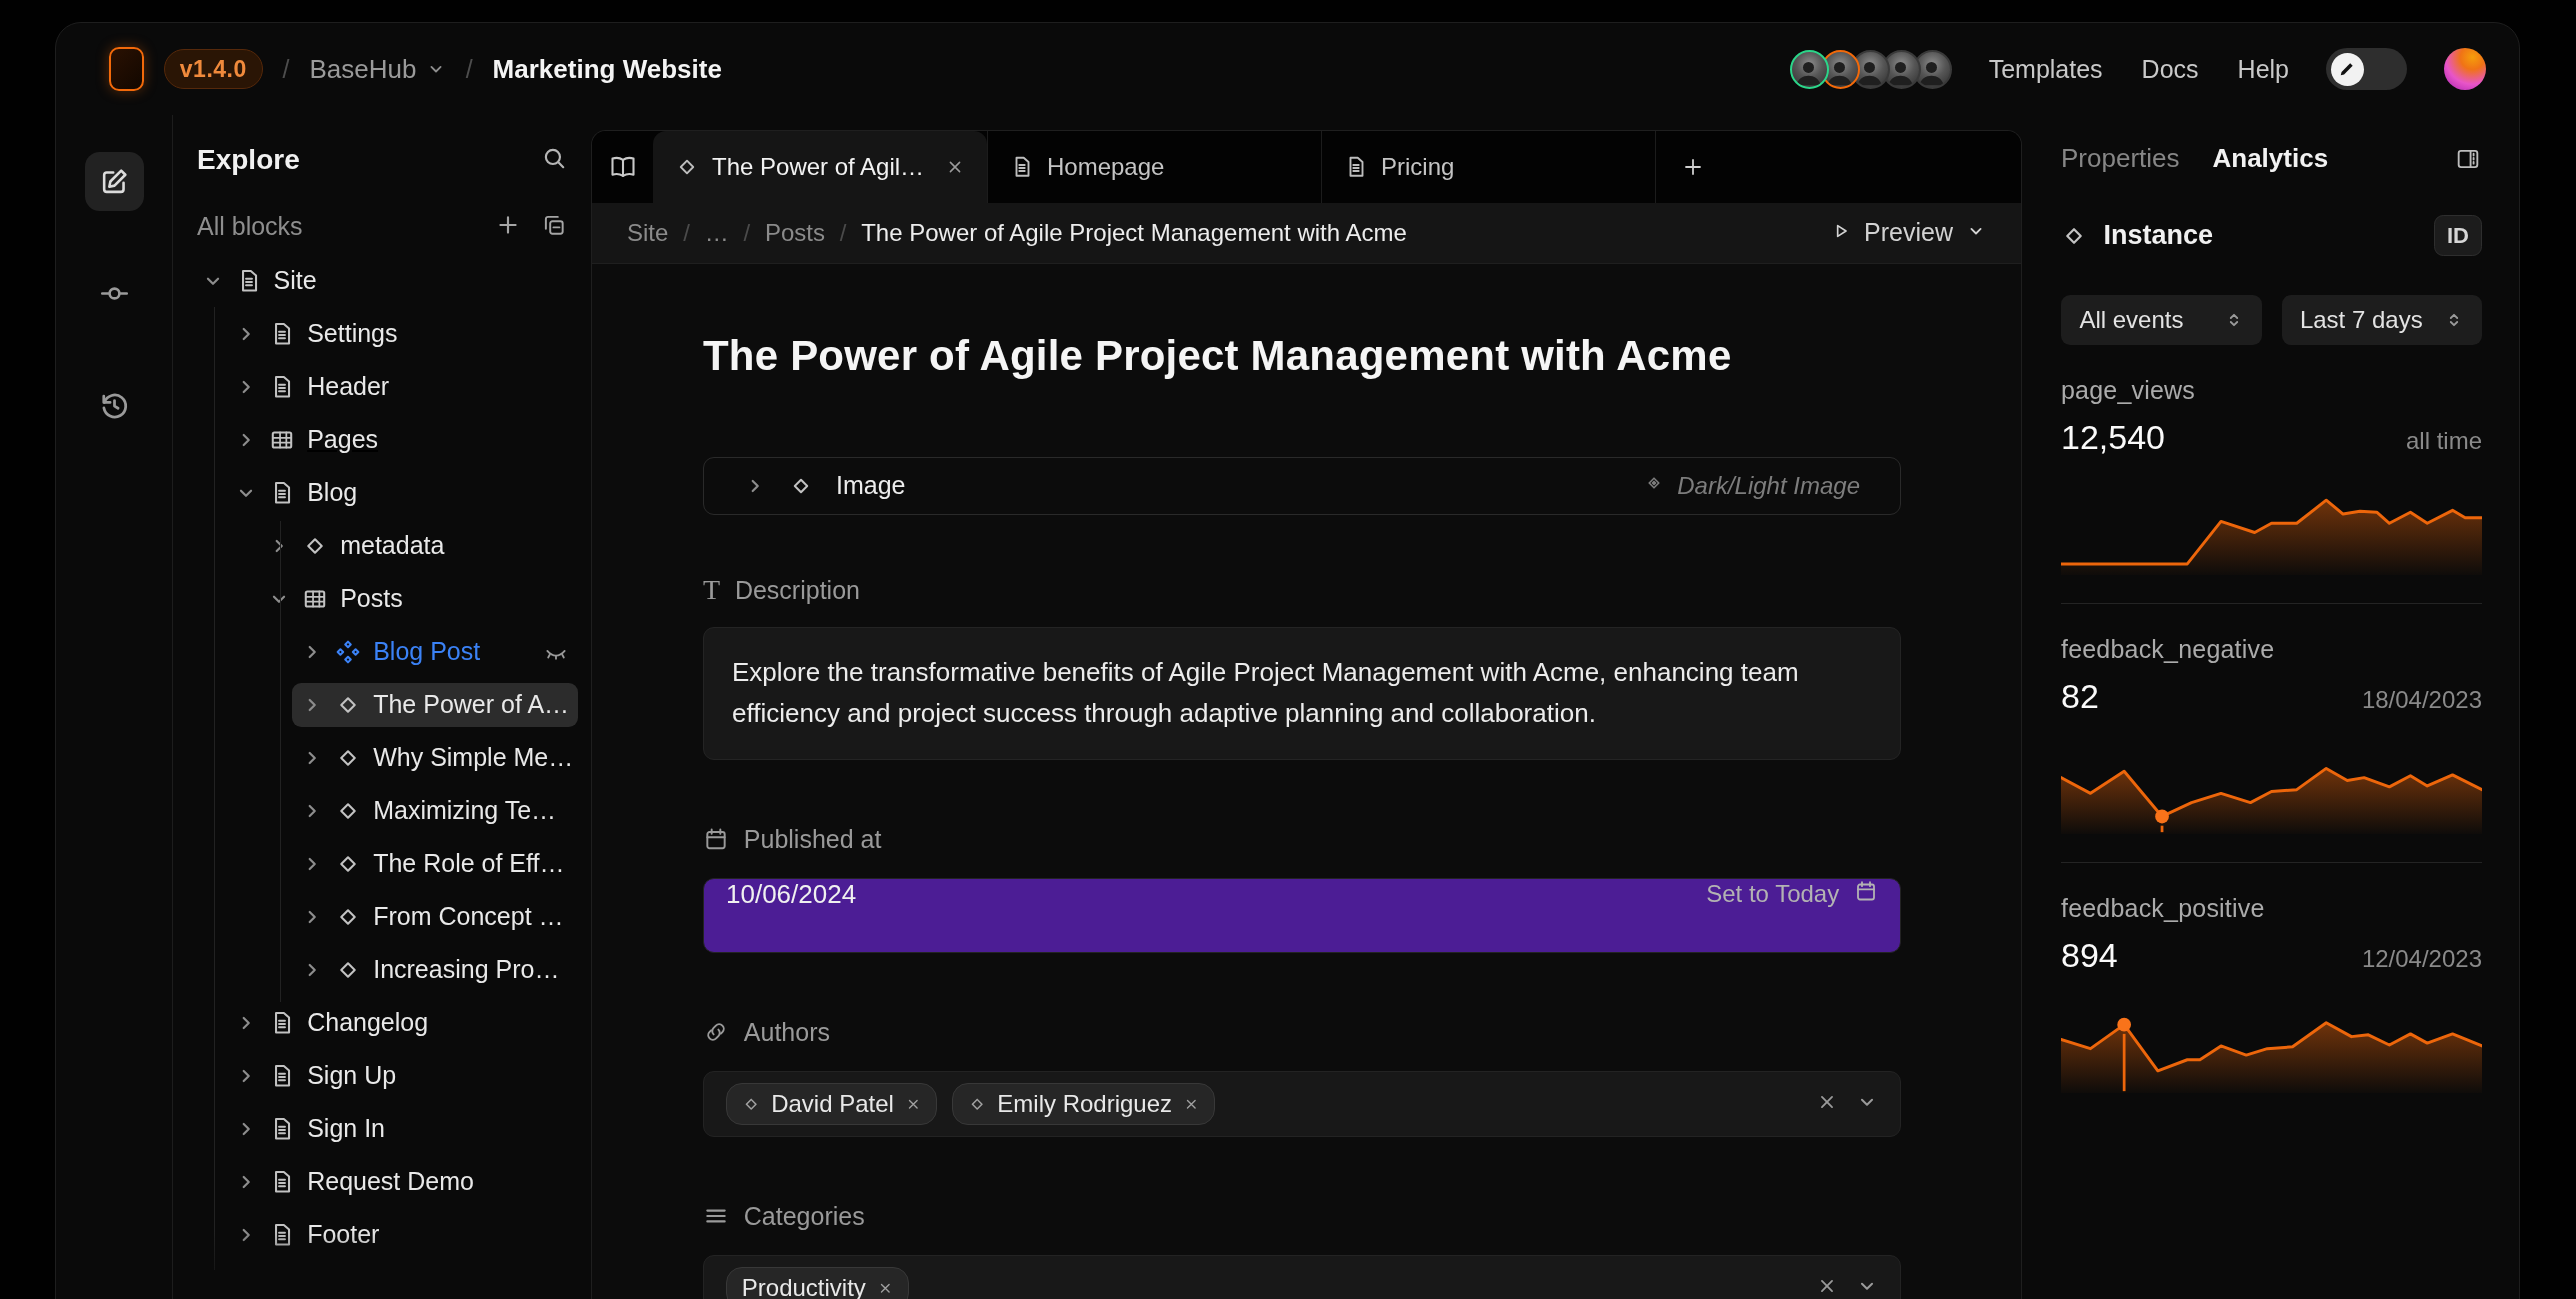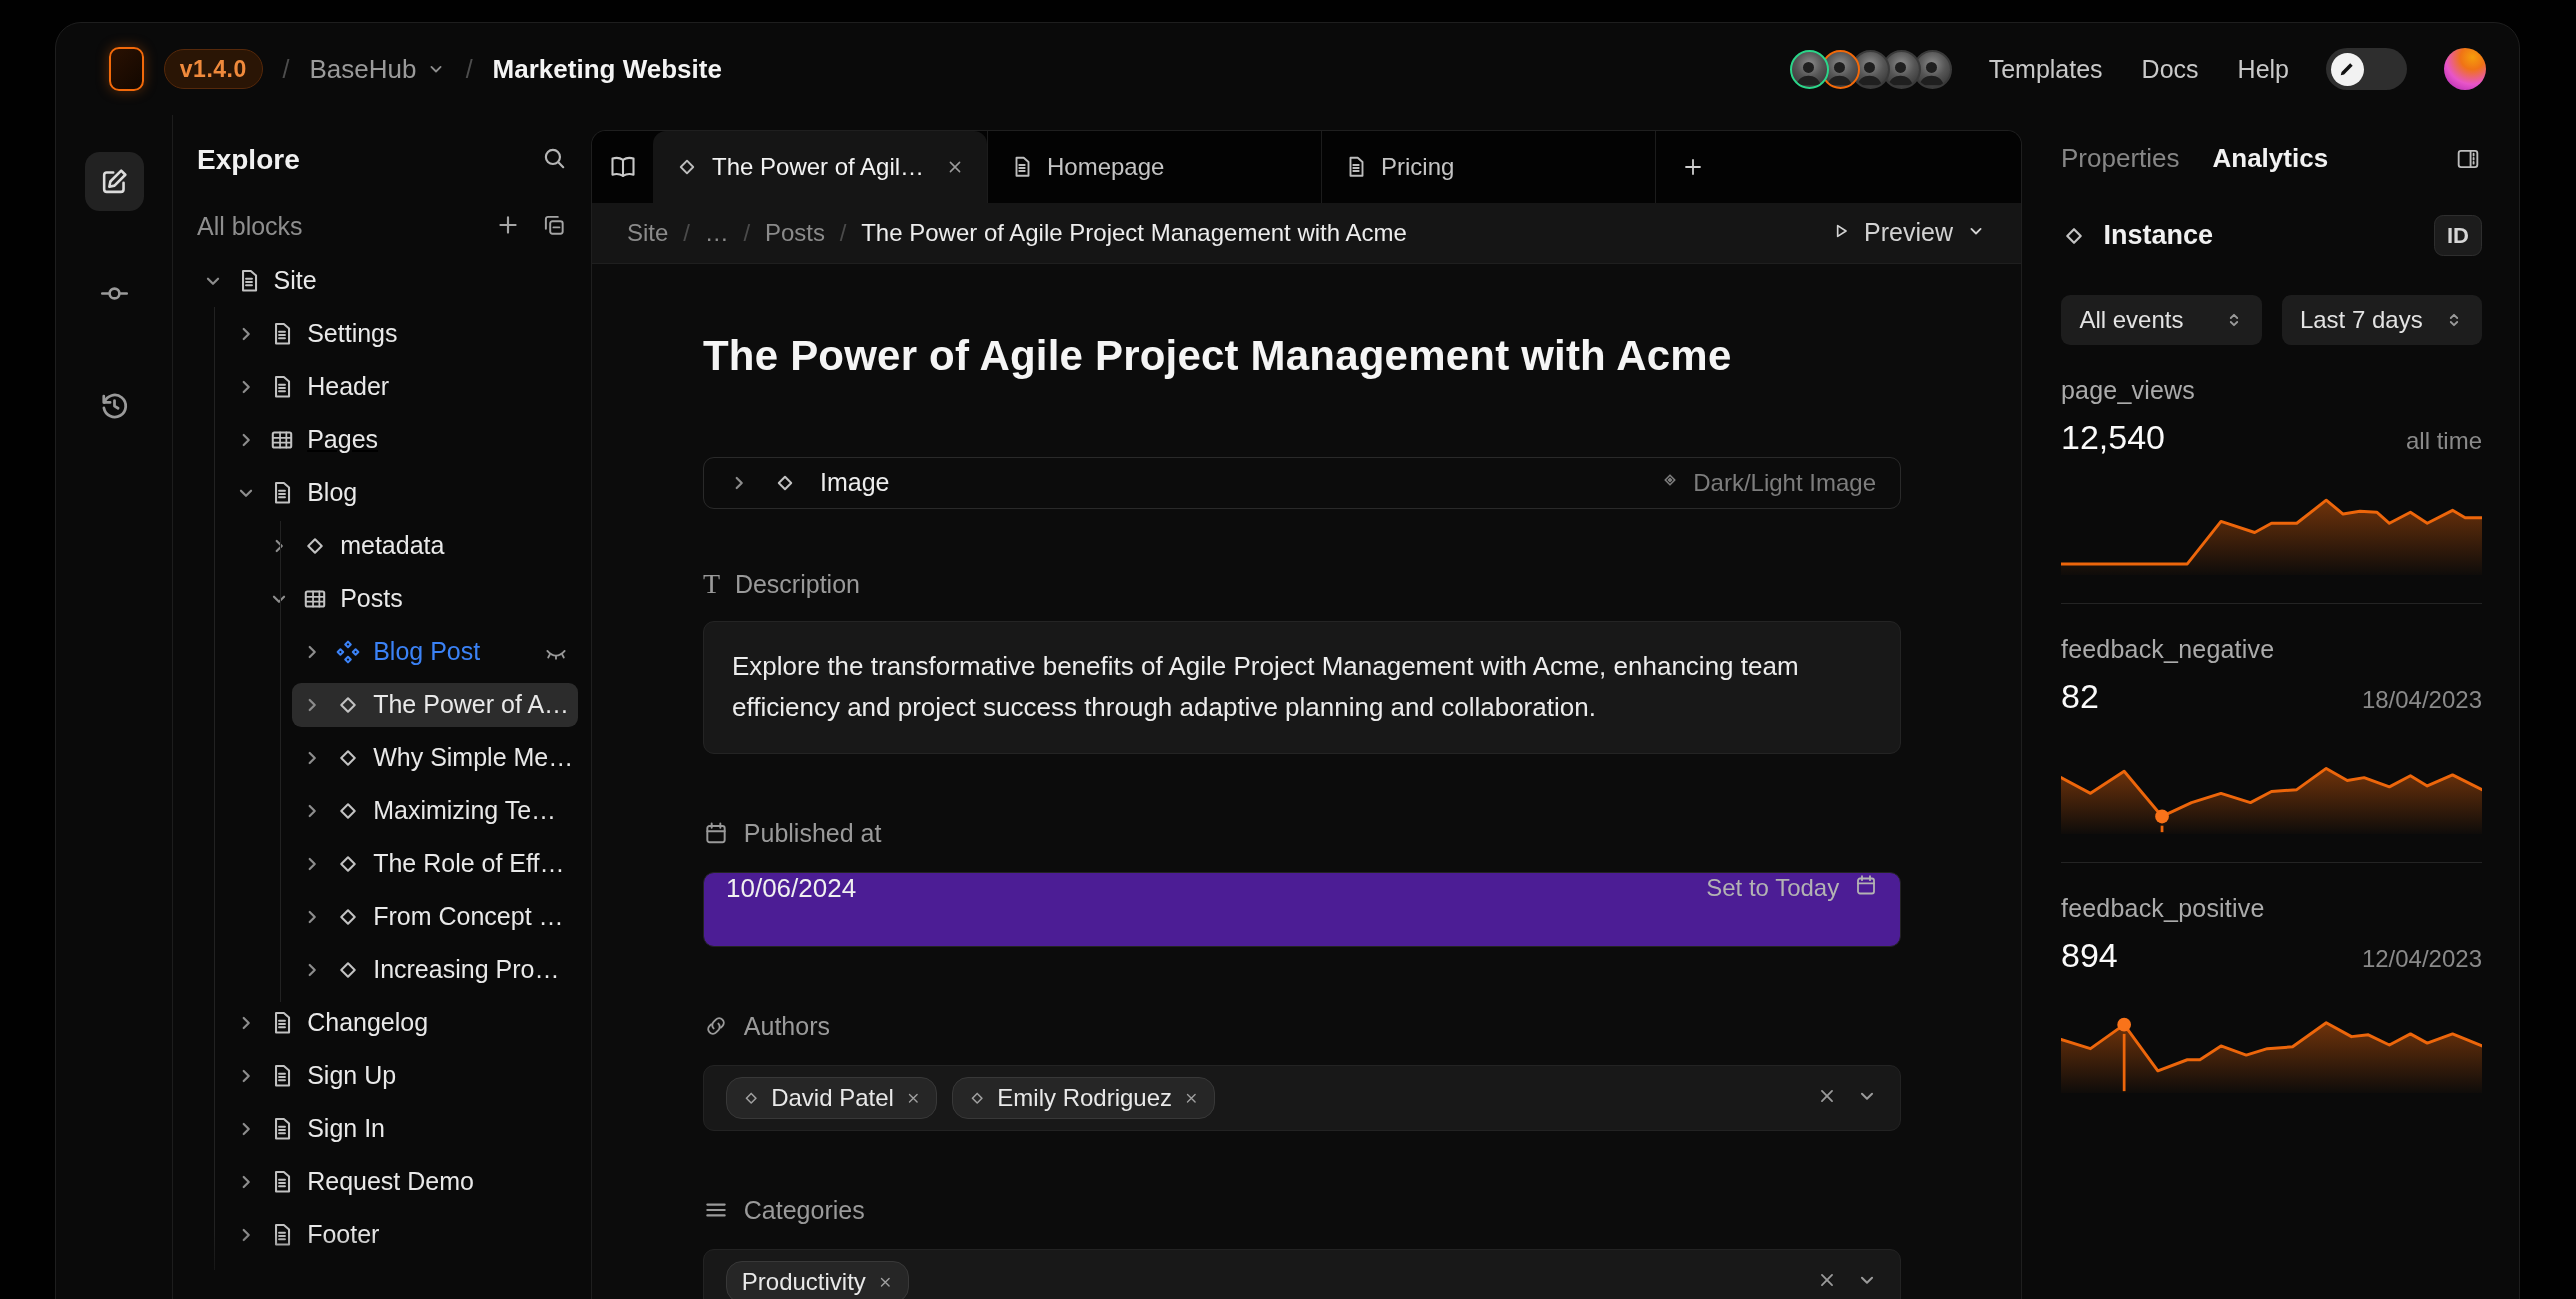--- a/index.html
+++ b/index.html
@@ -79,24 +79,24 @@
   .tab-plus { width:74px; display:flex; align-items:center; justify-content:center; color:#cfcfcf; border-left:0.9px solid #1c1c1c; }
   .crumbbar { height:61px; background:#151515; border-bottom:0.9px solid #1f1f1f;
     display:flex; align-items:center; padding:0 35px; flex:none; }
   .crumb { color:#8b8b8b; font-size:24px; }
   .crumb-sep { color:#4a4a4a; font-size:24px; margin:0 14.8px; }
   .crumb.current { color:#ededed; font-weight:500; }
   .preview { margin-left:auto; display:flex; align-items:center; gap:13px; color:#d2d2d2; font-size:25px; font-weight:500; }
 
   .content { flex:1; overflow:hidden; padding:0 120px 0 111px; }
   .doc-title { margin-top:68px; color:#f5f5f5; font-size:42px; font-weight:700; letter-spacing:0.2px; }
-  .field-row { margin-top:77px; height:52px; border:0.9px solid #2a2a2a; border-radius:11px;
-    display:flex; align-items:center; padding:0 24px; gap:23px; }
+  .field-row { margin-top:77px; height:58px; border:0.9px solid #2a2a2a; border-radius:11px;
+    display:flex; align-items:center; padding:0 40px; gap:23px; }
   .field-row .frl { color:#ececec; font-size:25px; font-weight:500; }
-  .fr-hint { margin-left:auto; display:flex; align-items:center; gap:11px; color:#7d7d7d; font-size:24px; }
+  .fr-hint { margin-left:auto; display:flex; align-items:center; gap:11px; color:#7d7d7d; font-size:24px;font-style:italic; }
   .flabel { display:flex; align-items:center; gap:14.8px; color:#9a9a9a; font-size:25px; }
   .flabel .fico { display:flex; color:#9a9a9a; }
   .ticonT { font-family:"Liberation Serif", serif; font-size:28px; color:#9a9a9a; line-height:1; }
   .mt-desc { margin-top:61px; }
   .descbox { margin-top:22px; background:#181818; border:0.9px solid #242424; border-radius:11px;
     padding:24px 28px; color:#ececec; font-size:26px; line-height:1.6; max-width:100%; }
   .mt-sec { margin-top:65px; }
   .inputrow { margin-top:24px; background:#4c1d95; border:0.9px solid #232323; border-radius:11px;
     height:75px; display:flex; align-items:flex-start; padding:0 22px; }
   .inputrow .ival { color:#f0f0f0; font-size:26px; font-weight:500; }

